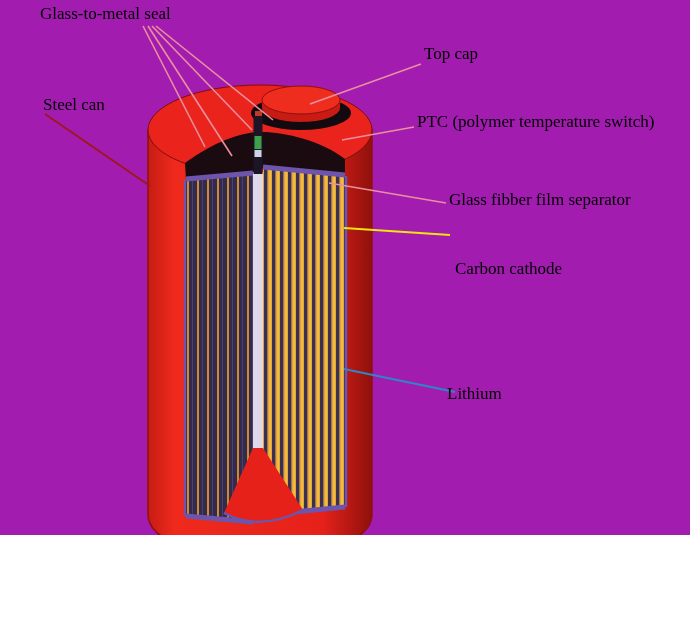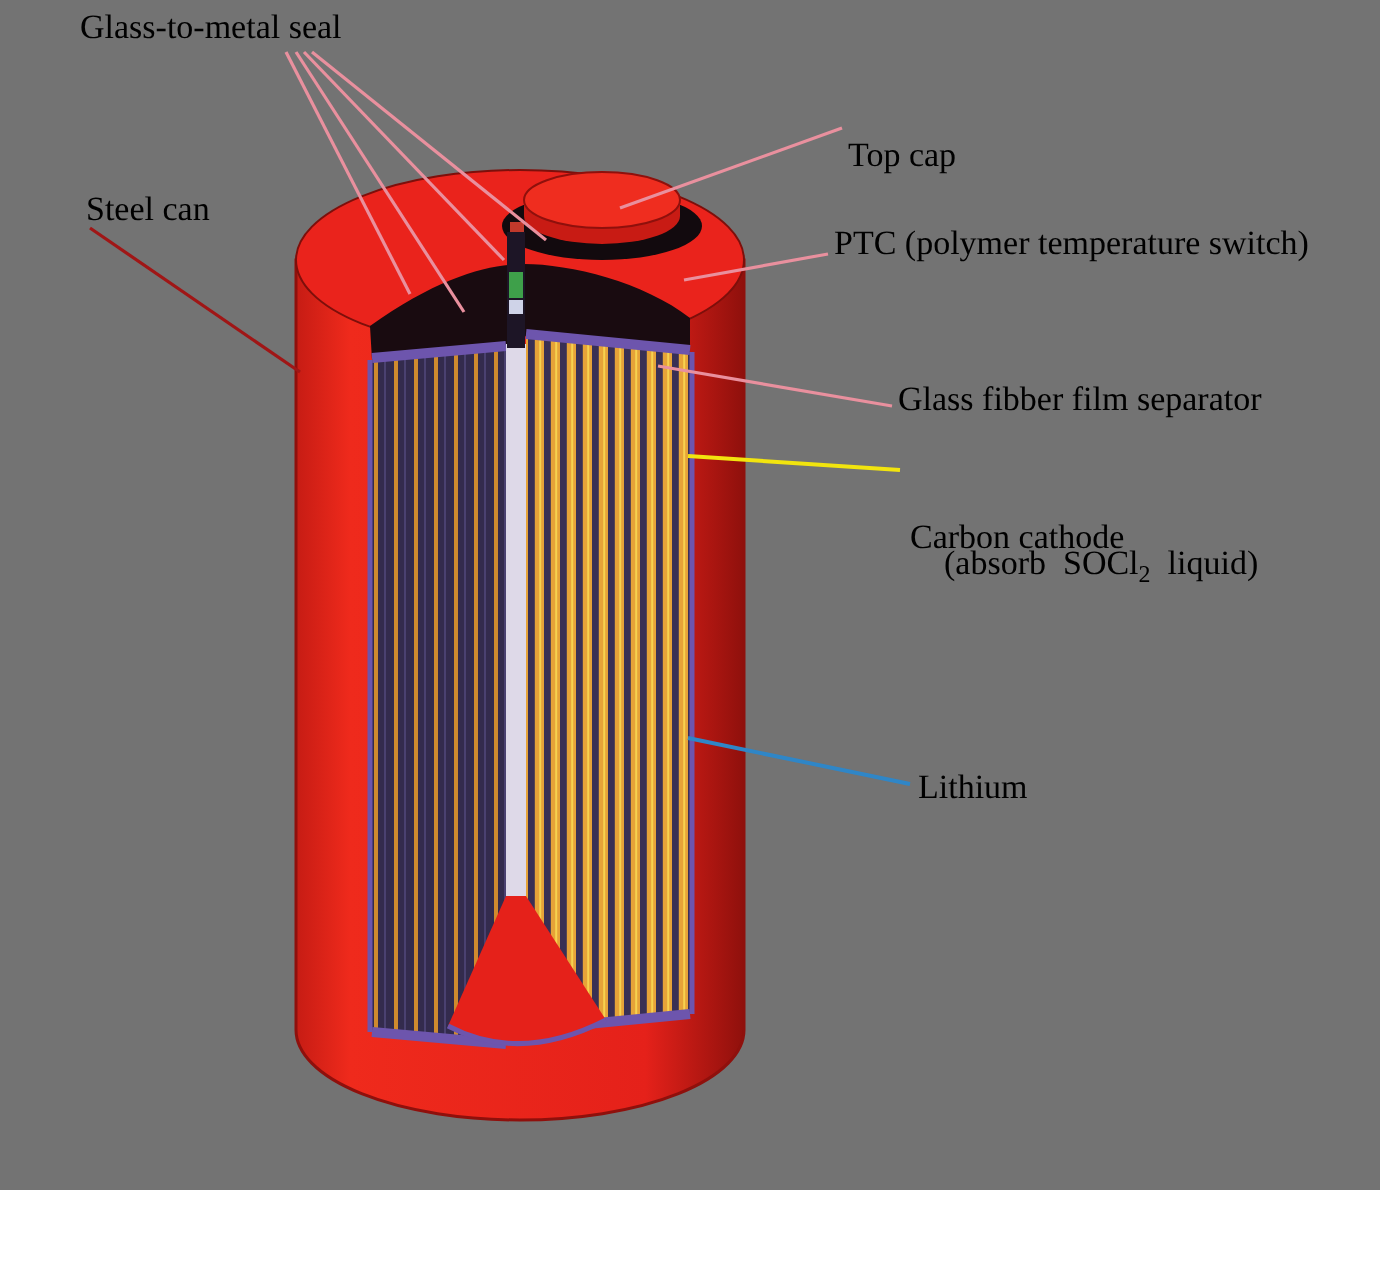--- a/index.html
+++ b/index.html
@@ -1,16 +1,16 @@
 <!DOCTYPE html>
 <html><head>
 <meta charset="utf-8">
 <style>
   html,body{margin:0;padding:0;background:#ffffff;}
-  #stage{position:relative;width:690px;height:595px;background:#737373;overflow:hidden;
+  #stage{position:relative;width:690px;height:535px;background:#a21caf;overflow:hidden;
          font-family:"Liberation Serif", serif;}
   #diagram-svg{position:absolute;left:0;top:0;}
   .label{position:absolute;color:#000;font-size:17px;line-height:1.15;white-space:pre;}
   .sub{font-size:12px;vertical-align:-4px;}
   .title{position:absolute;color:#000;font-size:28px;font-weight:bold;letter-spacing:0.5px;white-space:pre;}
 </style>
 </head>
 <body>
 
 <div id="stage">
@@ -76,30 +76,27 @@
       <line x1="414" y1="127" x2="342" y2="140" stroke="#e9909e"></line>
       <line x1="446" y1="203" x2="329" y2="183" stroke="#e9909e"></line>
       <line x1="450" y1="235" x2="344" y2="228" stroke-width="2" stroke="#f2e40e"></line>
       <line x1="455" y1="392" x2="344" y2="369" stroke-width="2" stroke="#2f86c7"></line>
       <line x1="45" y1="114" x2="150" y2="186" stroke="#a01616"></line>
     </g>
   </svg>
 
   <div class="label" style="left:40px;top:4px;">Glass-to-metal seal</div>
 
-  <div class="label" style="left:424px;top:68px;">Top cap</div>
+  <div class="label" style="left:424px;top:44px;">Top cap</div>
 
   <div class="label" style="left:3px;top:95px;margin-left:40px;">Steel can</div>
 
   <div class="label" style="left:417px;top:112px;">PTC (polymer temperature switch)</div>
 
   <div class="label" style="left:449px;top:190px;">Glass fibber film separator</div>
 
   <div class="label" style="left:455px;top:231px;margin-top:28px;">Carbon cathode</div>
 
-  <div class="label" style="left:455px;top:252px;">
-    <span>(absorb  SOCl</span><span class="sub">2</span><span>  liquid)</span>
-  </div>
 
-  <div class="label" style="left:459px;top:384px;">Lithium</div>
+  <div class="label" style="left:447px;top:384px;">Lithium</div>
 
 
 </div>
 
 </body></html>

